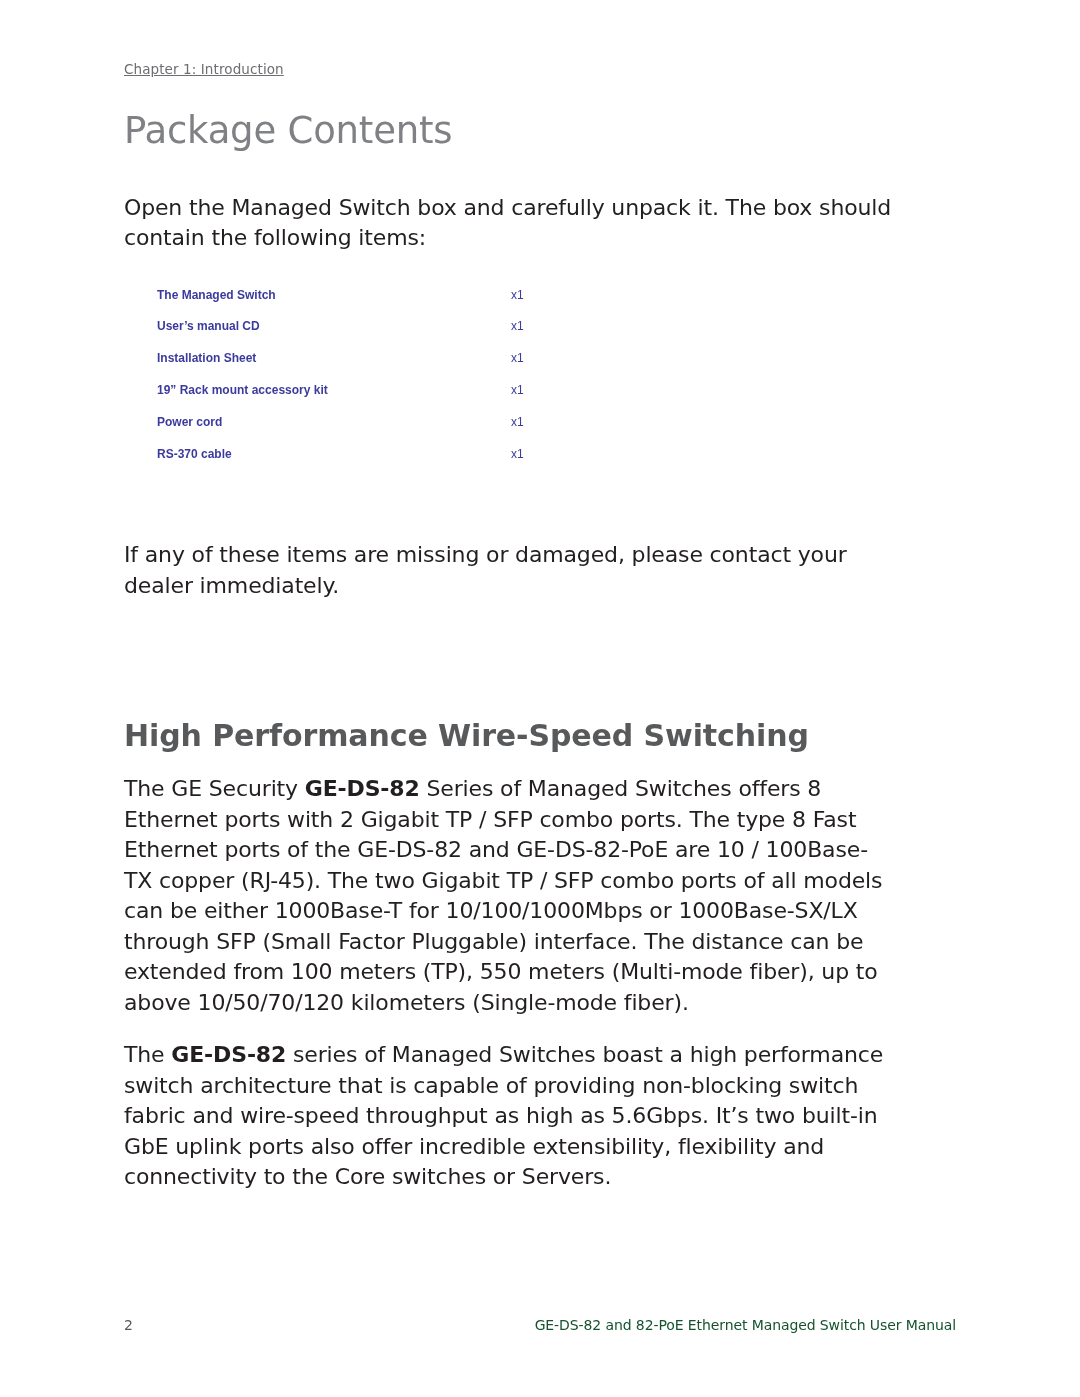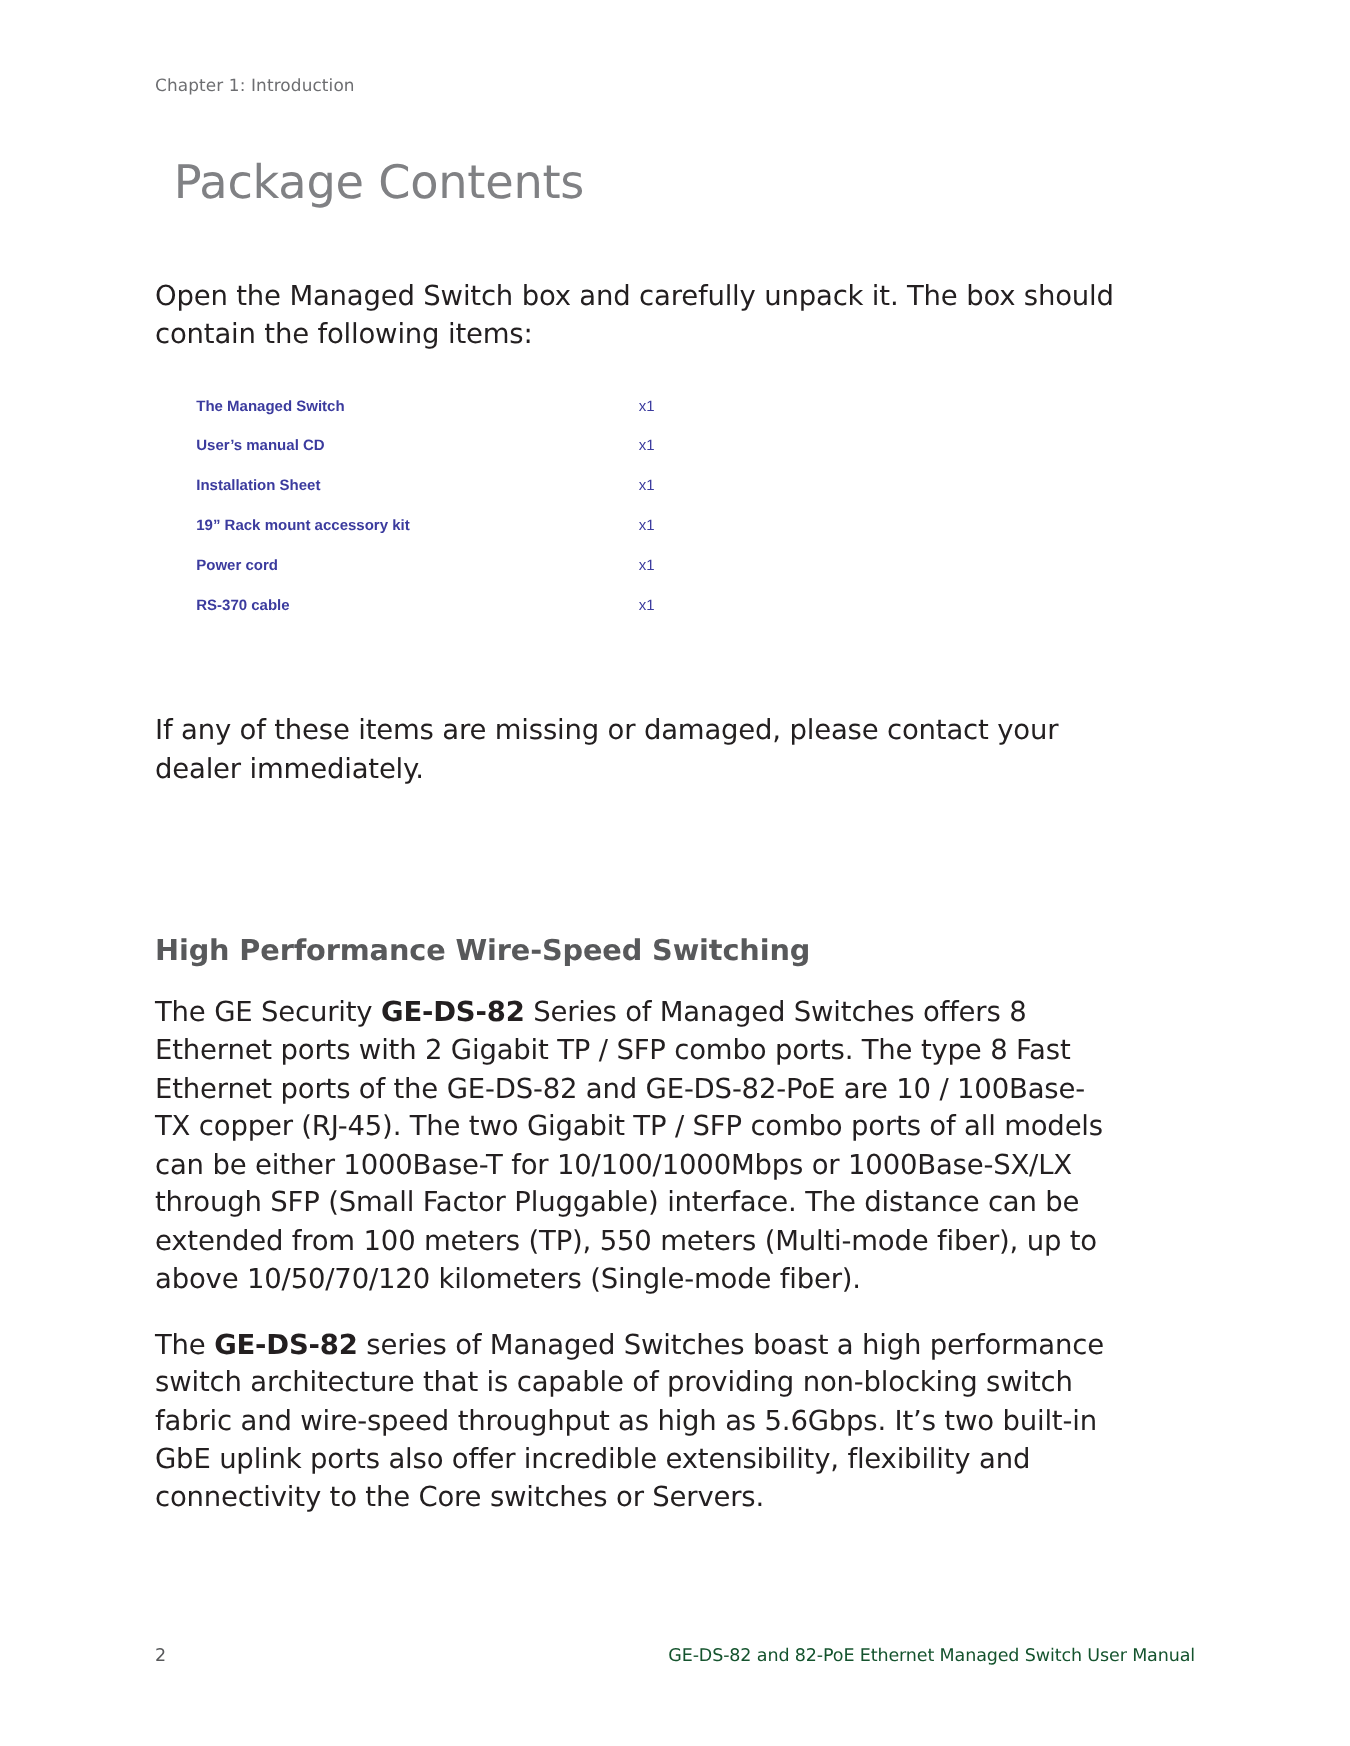--- a/index.html
+++ b/index.html
@@ -27,44 +27,45 @@
 
   
   .running-header {
     position: absolute;
     left: 124px;
     top: 61px;
     font-size: 13.5px;
     letter-spacing: 0.1px;
     color: #6d6e71;
     font-family: "DejaVu Sans", sans-serif;
+    text-decoration: underline;
   }
 
   
   .content {
     position: absolute;
     left: 124px;
     top: 110px;
     width: 768px;
   }
 
   h1.section-title {
-    margin: 15px;
+    margin: 0;
     font-family: "DejaVu Sans", sans-serif;
     font-size: 37px;
     font-weight: 400;
     letter-spacing: -0.2px;
     color: #808184;
     line-height: 1.15;
   }
 
   h2.sub-title {
     margin: 0;
     font-family: "DejaVu Sans", sans-serif;
-    font-size: 23px;
+    font-size: 30px;
     font-weight: 700;
     letter-spacing: -0.1px;
     color: #58595b;
     line-height: 1.2;
   }
 
   p.body-text {
     margin: 0;
     font-family: "DejaVu Sans", sans-serif;
     font-size: 22px;

